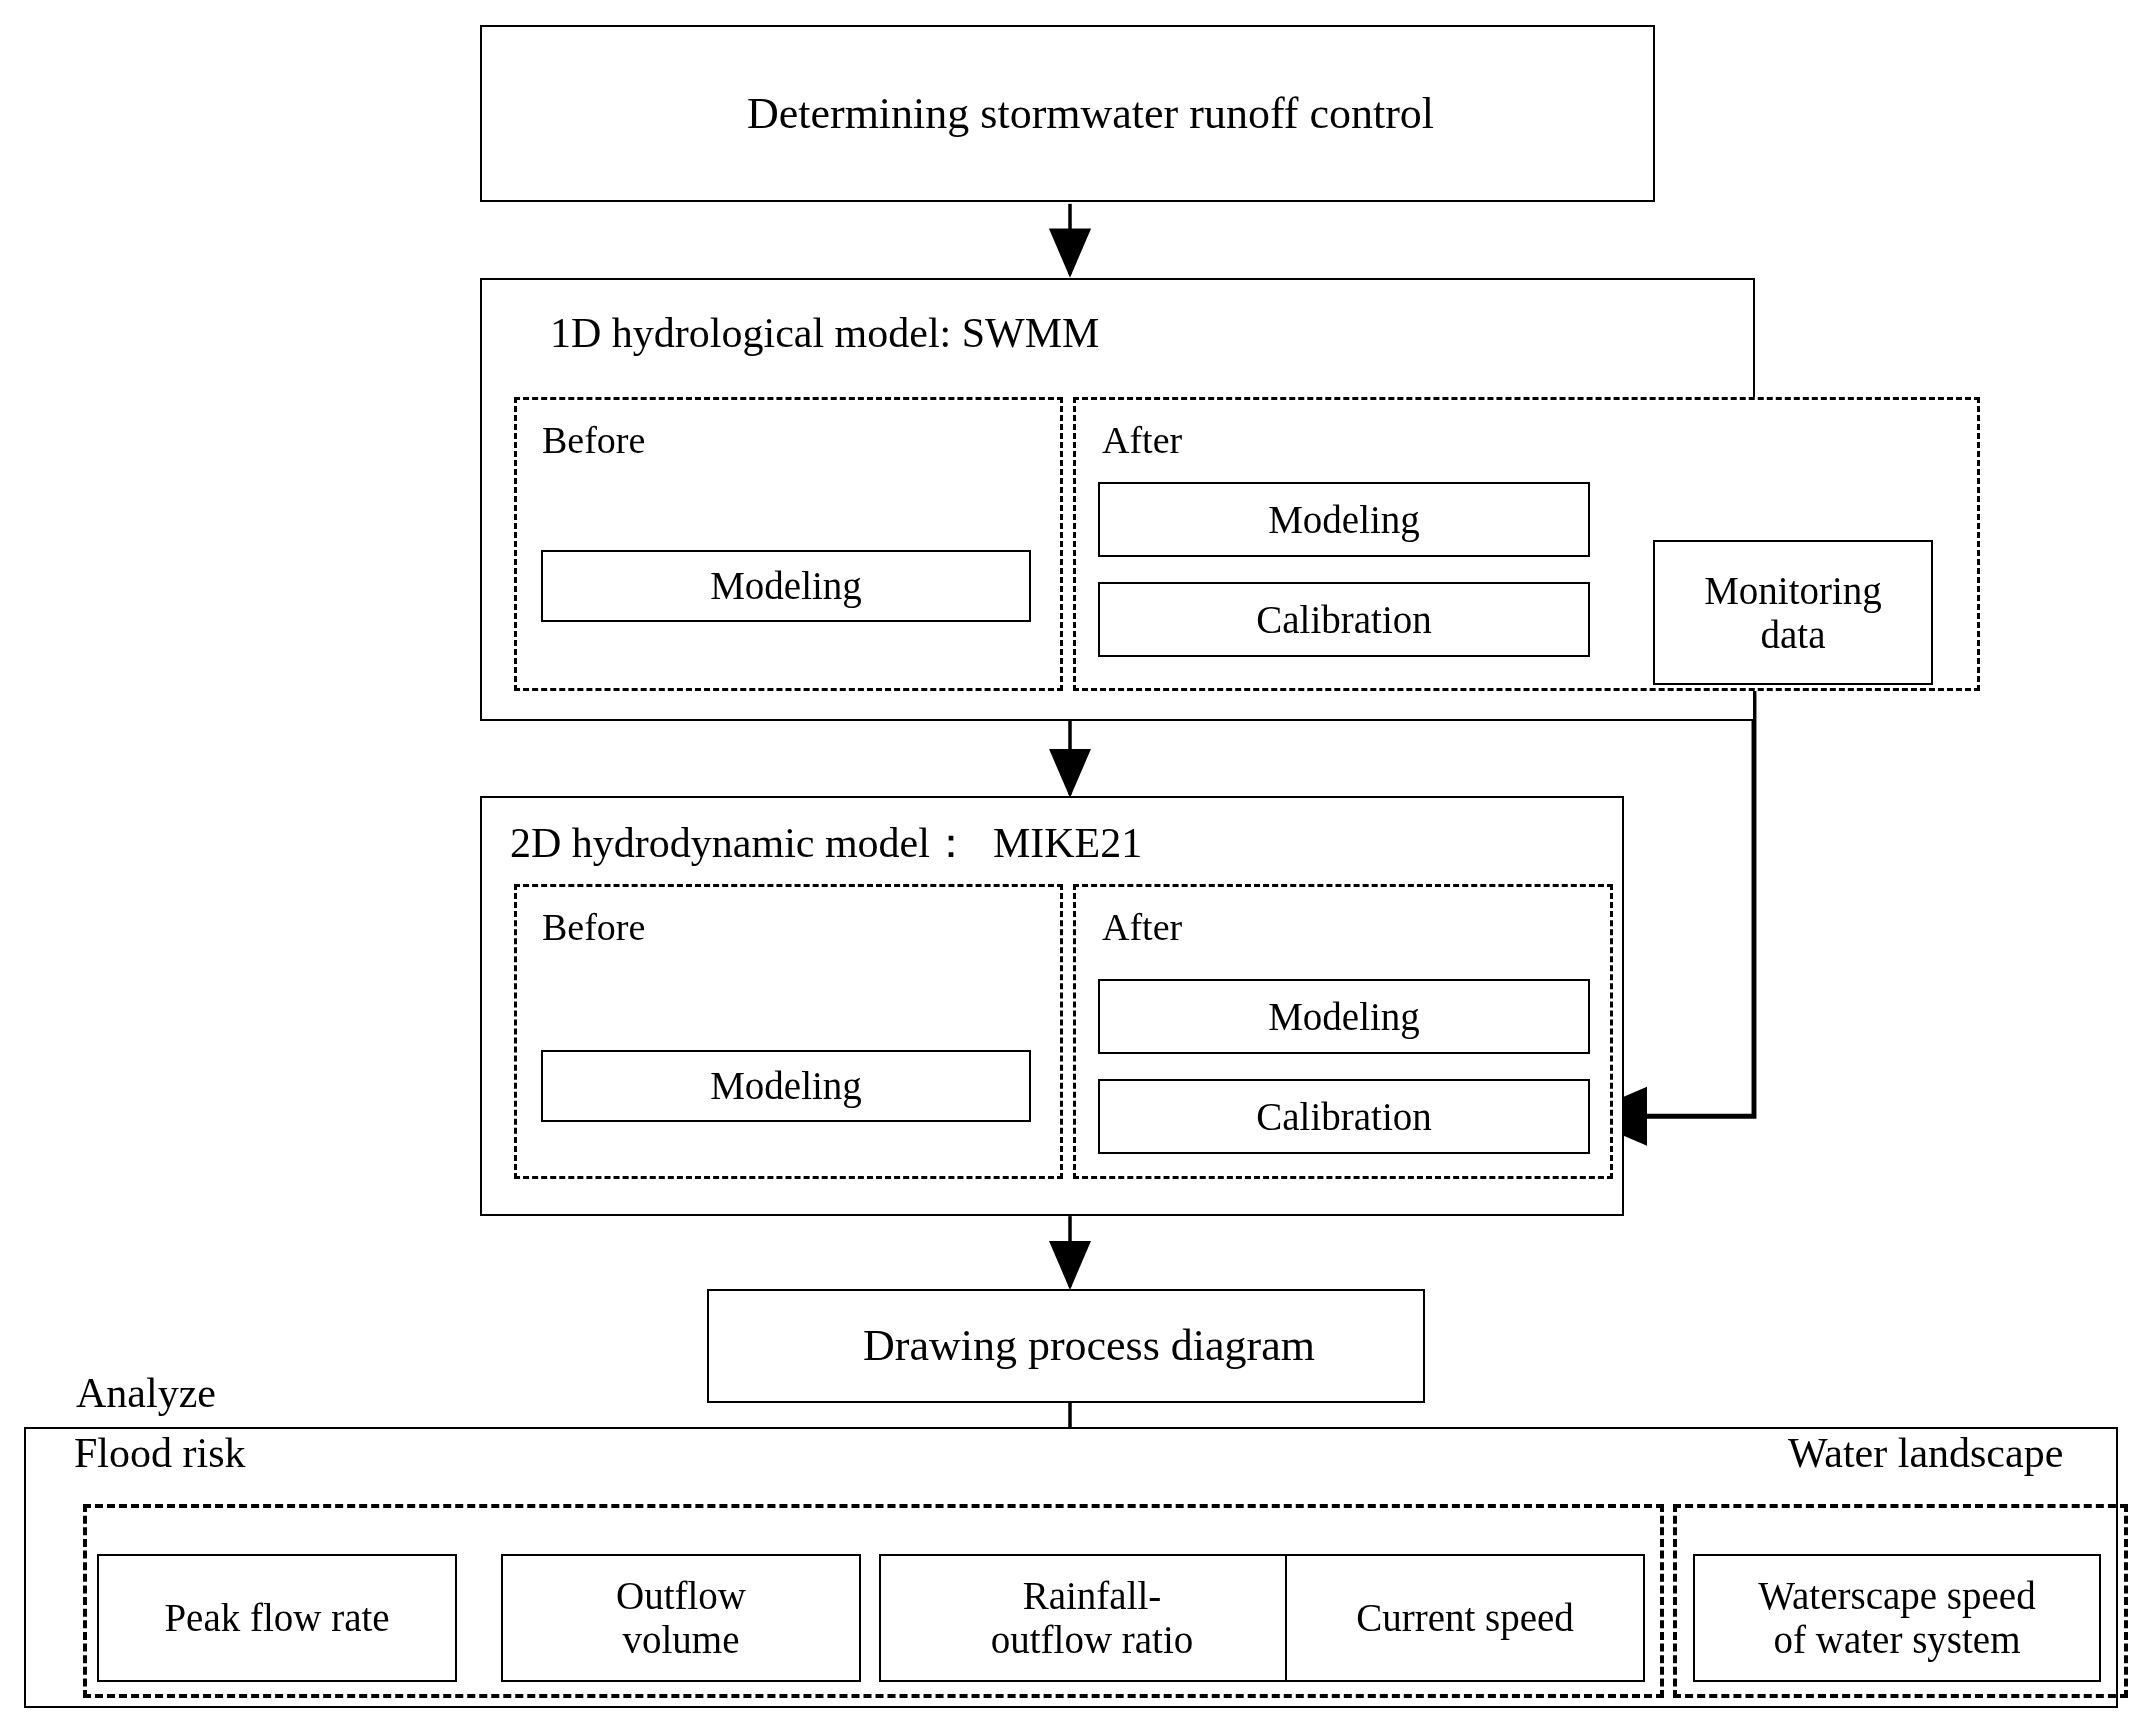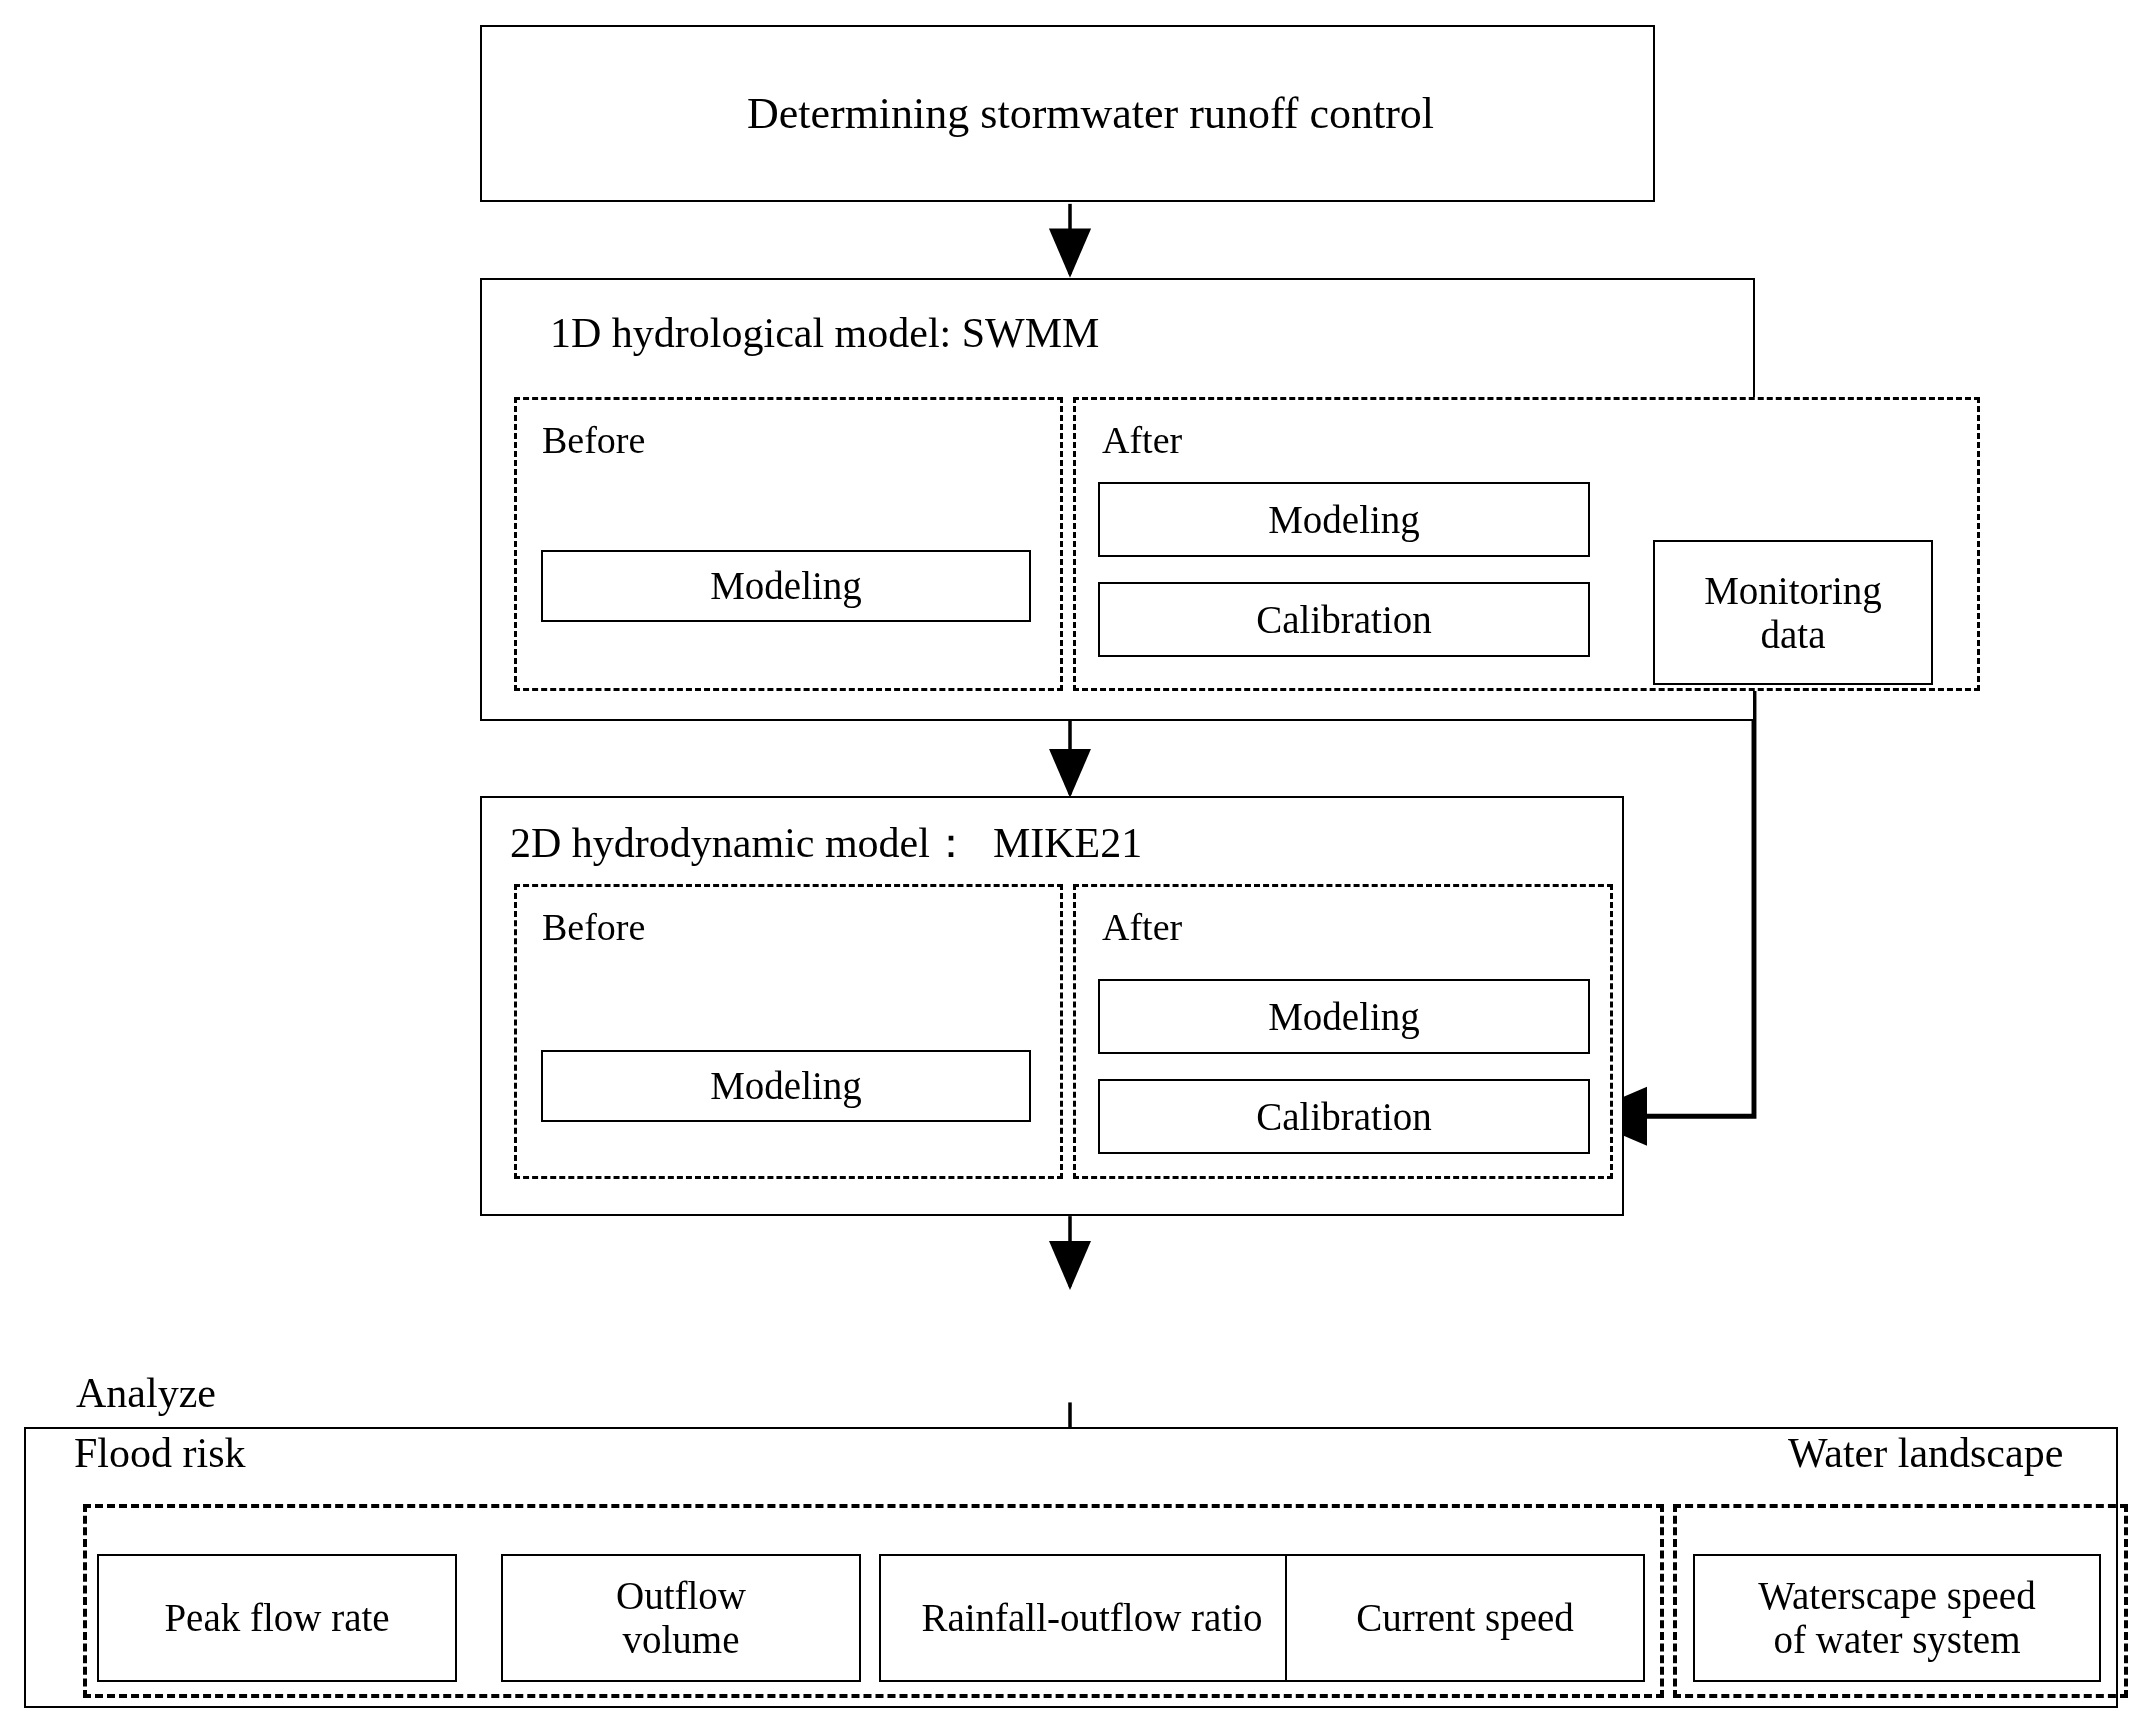--- a/index.html
+++ b/index.html
@@ -84,39 +84,42 @@
 
   <div style="position:absolute;left:1073px;top:884px;width:534px;height:289px;border:3.5px dashed #000;background:#fff;"></div>
   <div class="lbl t-sub" style="left:1102px;top:905px;">After</div>
   <div class="node t-box" style="left:1098px;top:979px;width:492px;height:75px;">
     <span>Modeling</span>
   </div>
   <div class="node t-box" style="left:1098px;top:1079px;width:492px;height:75px;">
     <span>Calibration</span>
   </div>
 
+  <div class="node t-title" style="left:707px;top:1289px;width:718px;height:114px;">
+    <span>Drawing process diagram</span>
+  </div>
 
   <div class="lbl t-head" style="left:76px;top:1369px;">Analyze</div>
 
   <div class="node" style="left:24px;top:1427px;width:2094px;height:281px;display:block;border-width:2.8px;"></div>
 
   <div class="lbl t-head" style="left:74px;top:1429px;">Flood risk</div>
   <div class="lbl t-head" style="left:1776px;top:1429px;margin-left:12px;">Water landscape</div>
 
   <div style="position:absolute;left:83px;top:1504px;width:1573px;height:186px;border:4.2px dashed #000;background:transparent;"></div>
   <div style="position:absolute;left:1673px;top:1504px;width:447px;height:186px;border:4.2px dashed #000;background:transparent;"></div>
 
   <div class="node t-box" style="left:97px;top:1554px;width:360px;height:128px;flex-direction:column;">
     <span>Peak flow rate</span>
   </div>
   <div class="node t-box" style="left:488px;top:1554px;width:360px;height:128px;flex-direction:column;margin-left:13px;">
     <span>Outflow</span>
     <span>volume</span>
   </div>
-  <div class="node t-box" style="left:879px;top:1554px;width:426px;height:128px;flex-direction:row;">
+  <div class="node t-box" style="left:879px;top:1554px;width:426px;height:128px;flex-direction:column;">
     <span>Rainfall-</span>
     <span>outflow ratio</span>
   </div>
   <div class="node t-box" style="left:1285px;top:1554px;width:360px;height:128px;flex-direction:column;">
     <span>Current speed</span>
   </div>
   <div class="node t-box" style="left:1693px;top:1554px;width:408px;height:128px;flex-direction:column;">
     <span>Waterscape speed</span>
     <span>of water system</span>
   </div>

